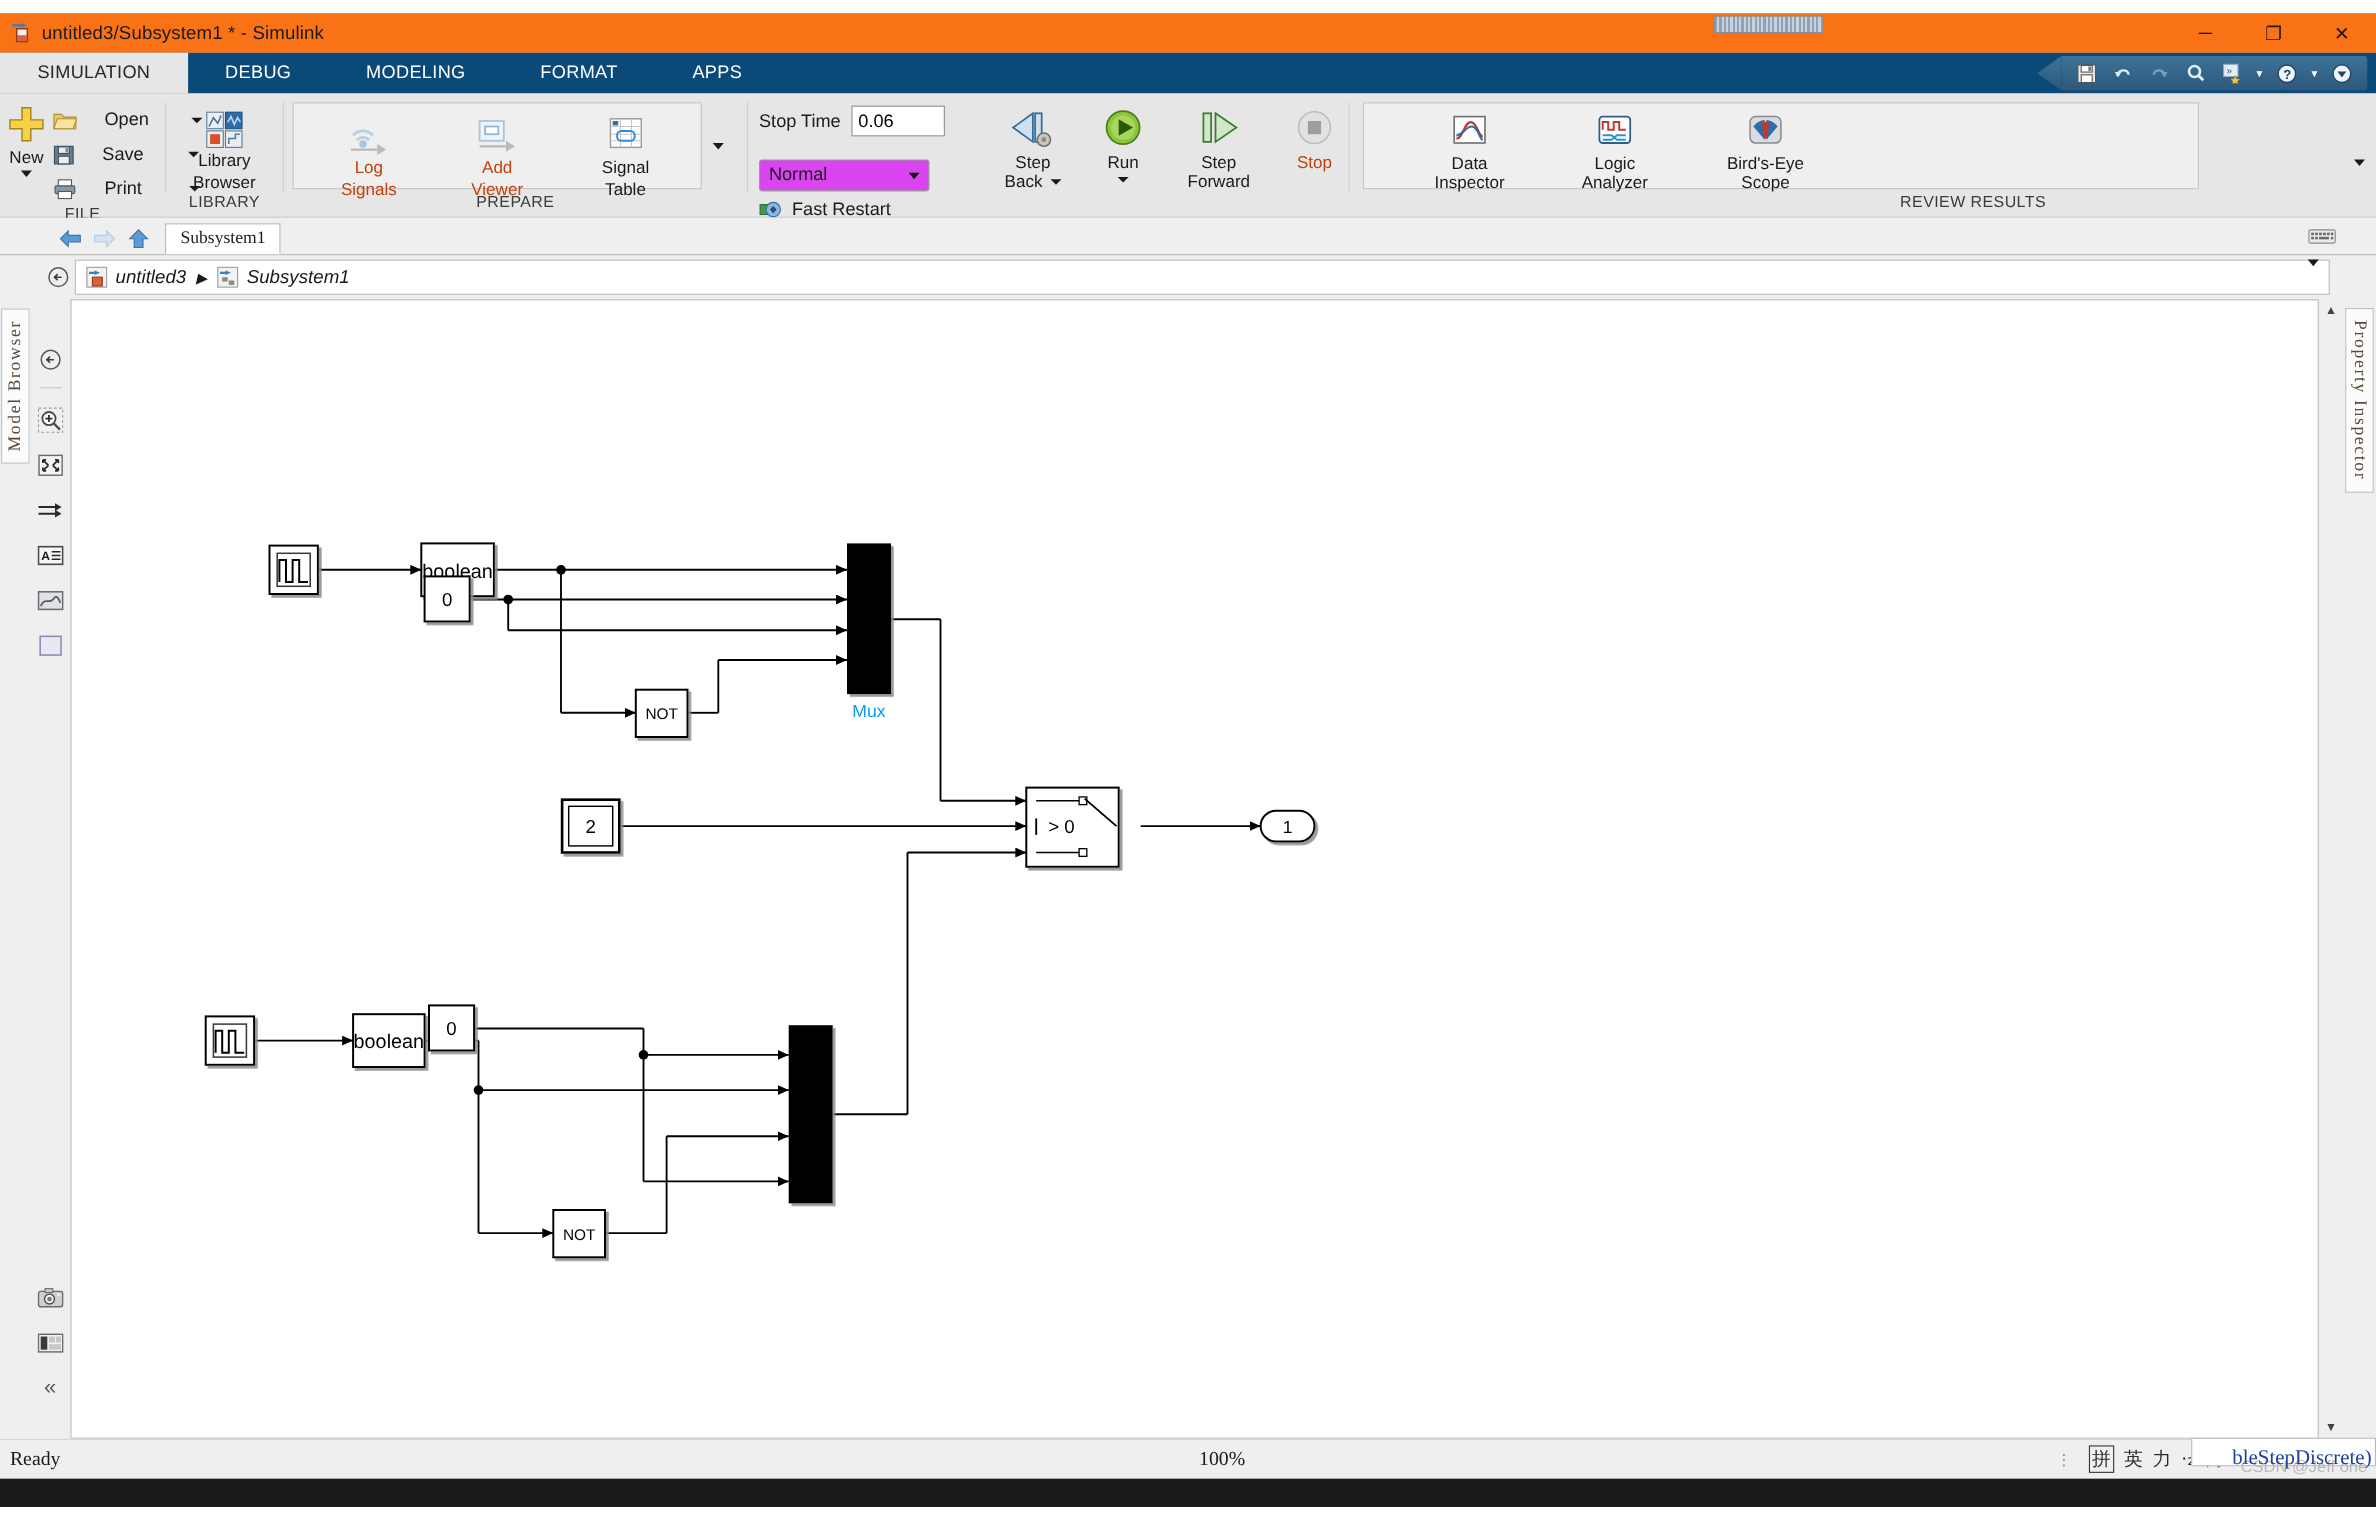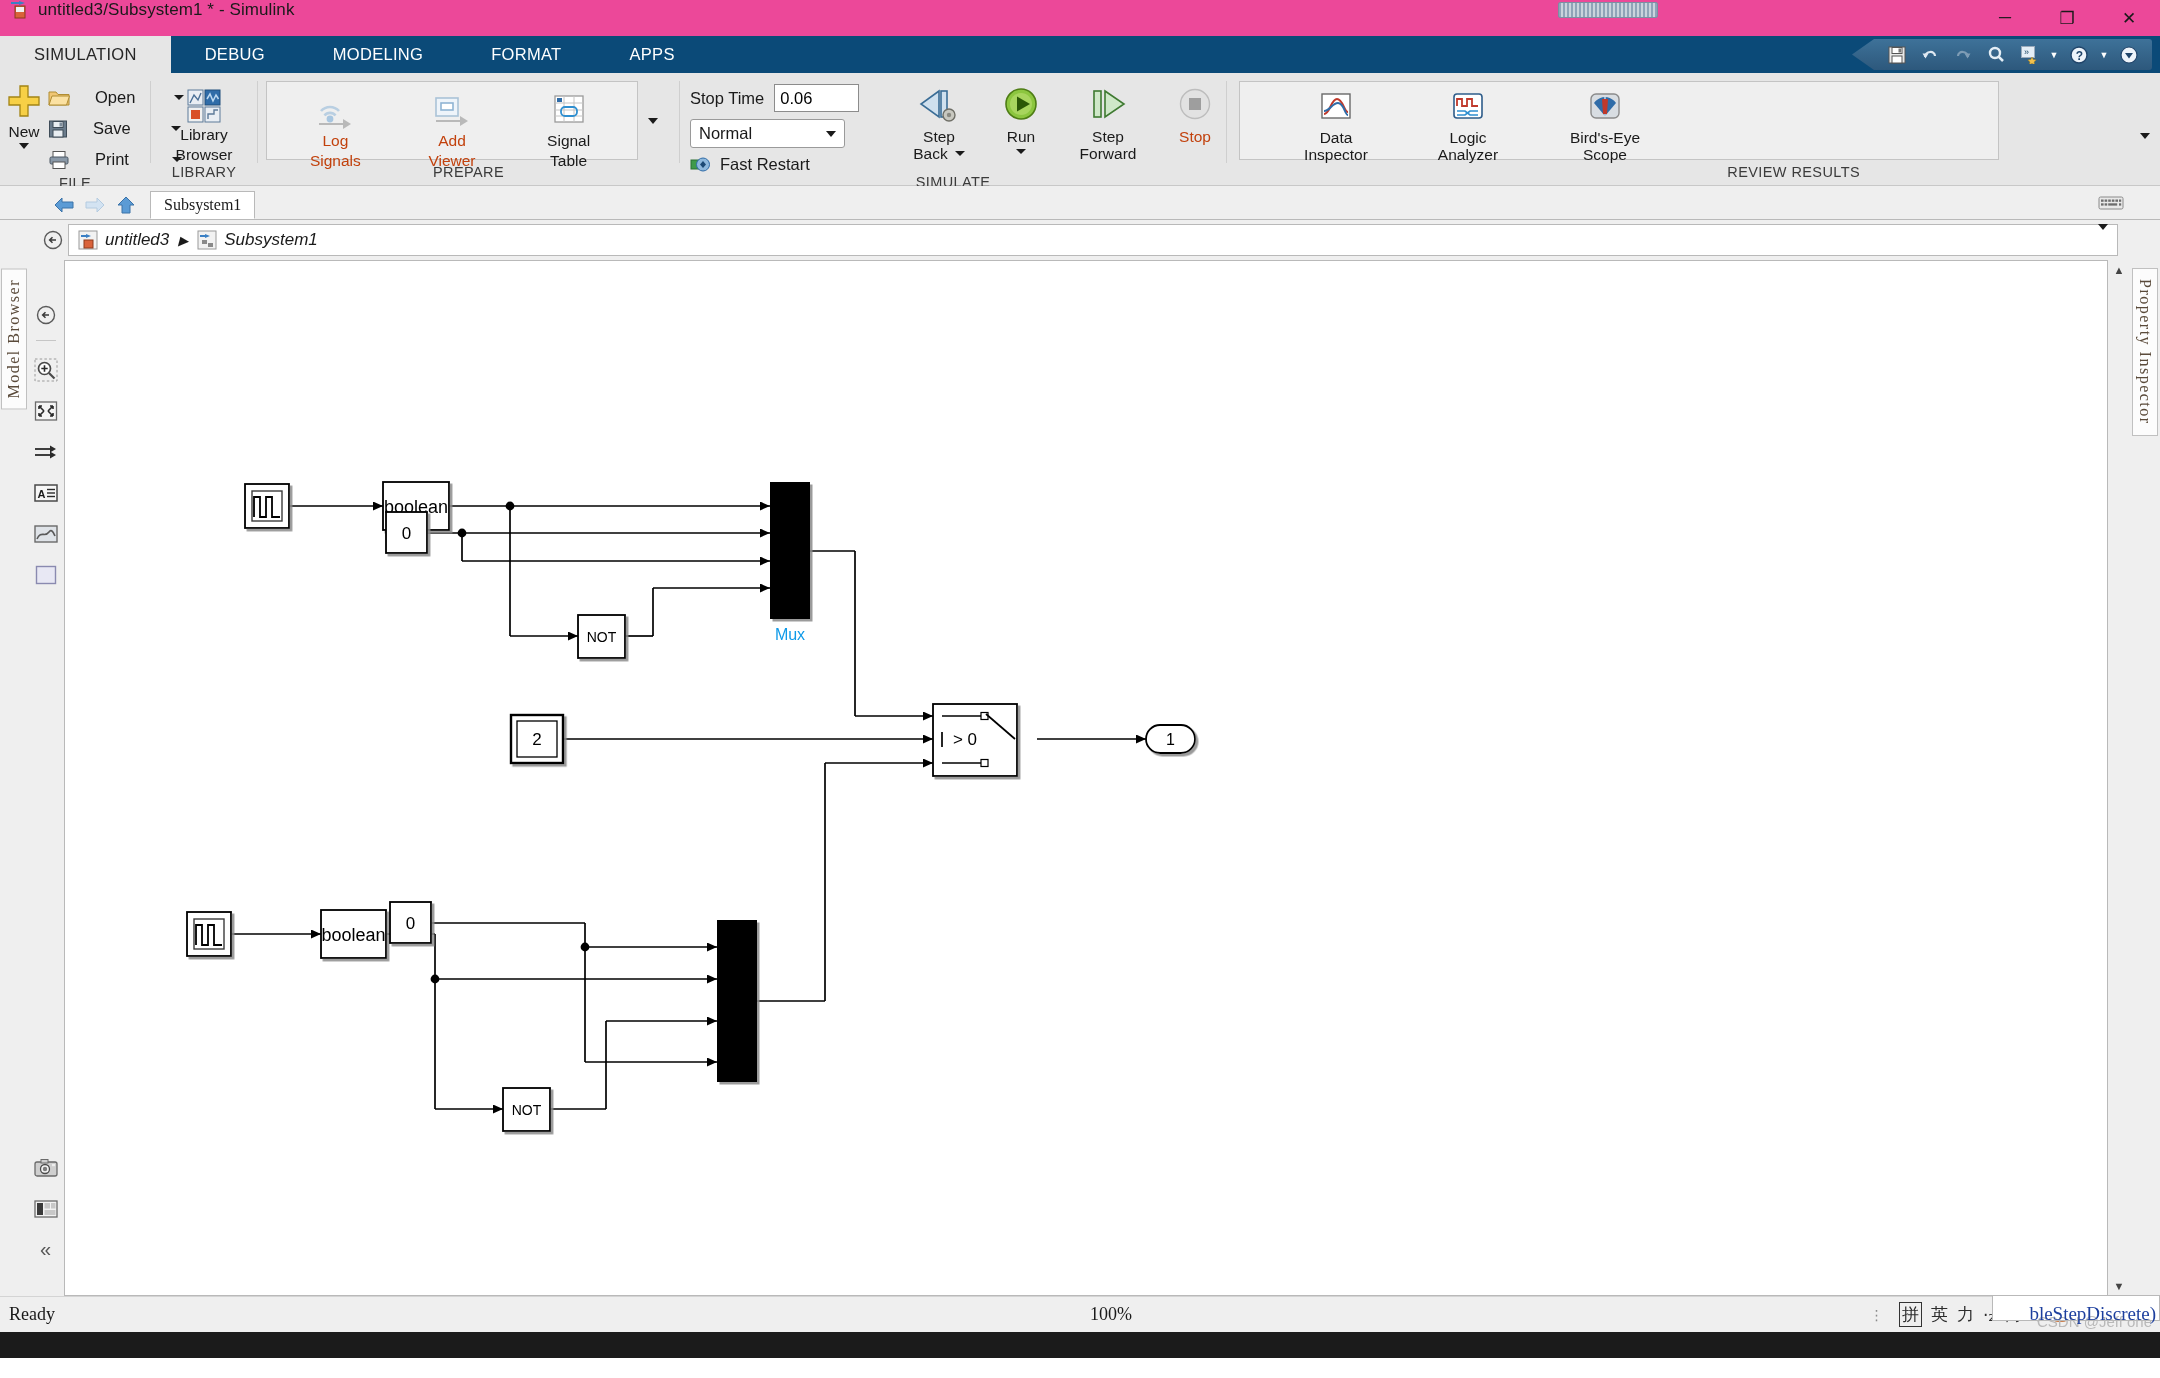--- a/index.html
+++ b/index.html
@@ -6,22 +6,23 @@
   html,body { width:2160px; height:1378px; overflow:hidden; }
   body {
     font-family: "Liberation Sans", sans-serif;
     background:#ffffff;
     font-size:17px;
     color:#1a1a1a;
     -webkit-font-smoothing:antialiased;
   }
   
   #titlebar {
-    height:36px; background:#ec4899; display:flex; 
+    height:36px; background:#f97316; display:flex; align-items:center;
     position:relative;
+    margin-top:12px;
   }
   #titlebar .tb-icon { margin-left:10px; margin-right:8px; display:flex; }
   #titlebar .tb-title { font-size:17px; color:#1a1a1a; letter-spacing:.1px; }
   #tb-grip { position:absolute; left:1558px; top:2px; width:100px; height:16px;
      background:repeating-linear-gradient(90deg,#8fa3b8 0 2px, #c9d3dd 2px 4px);
      border:1px solid #7b8fa3; border-radius:2px; }
   #win-buttons { position:absolute; right:0; top:0; height:36px; display:flex; }
   .win-btn { width:62px; height:36px; display:flex; align-items:center;
      justify-content:center; color:#1a1a1a; font-size:17px; }
   
@@ -66,22 +67,22 @@
      border-right:5.5px solid transparent;border-top:6px solid #1a1a1a;}
   .caret-dn.sm { border-left-width:5px;border-right-width:5px;border-top-width:5.5px;}
   .panel-box { border:1px solid #c4c4c4; background:#efefef; height:79px;
      display:flex; align-items:flex-start; padding:5px 10px 0 10px; }
   .stop-time-row { display:flex; align-items:center; gap:10px; height:30px; }
   .stop-time-row label { font-size:16.5px; }
   .stime-input { width:85px; height:28px; border:1px solid #8c8c8c;
      background:#fff; font-size:16.5px; padding:0 5px;
      font-family:"Liberation Sans",sans-serif; }
   .sel-mode { width:155px; height:29px; border:1px solid #9a9a9a;
-     background:#ffffff; border-radius:3px; display:flex; align-items:center;
-     padding:0 8px; font-size:16.5px; justify-content:space-between; margin-top:6px;}
+     background:#d946ef; border-radius:3px; display:flex; align-items:center;
+     padding:0 8px; font-size:16.5px; justify-content:space-between; margin-top:20px;}
   .fast-restart { display:flex; align-items:center; gap:8px; margin-top:7px;
      font-size:16.5px; }
   .ribbon-expand { position:absolute; right:5px; top:40px; }
   
   #tabstrip { height:34px; background:#efefef; display:flex; align-items:flex-end;
      border-bottom:1px solid #b9b9b9; position:relative; }
   .nav-ico { width:31px; height:29px; display:flex; align-items:center;
      justify-content:center; }
   .mtab { height:28px; background:#ffffff; border:1px solid #b9b9b9;
      border-bottom:1px solid #ffffff; display:flex; align-items:center;

